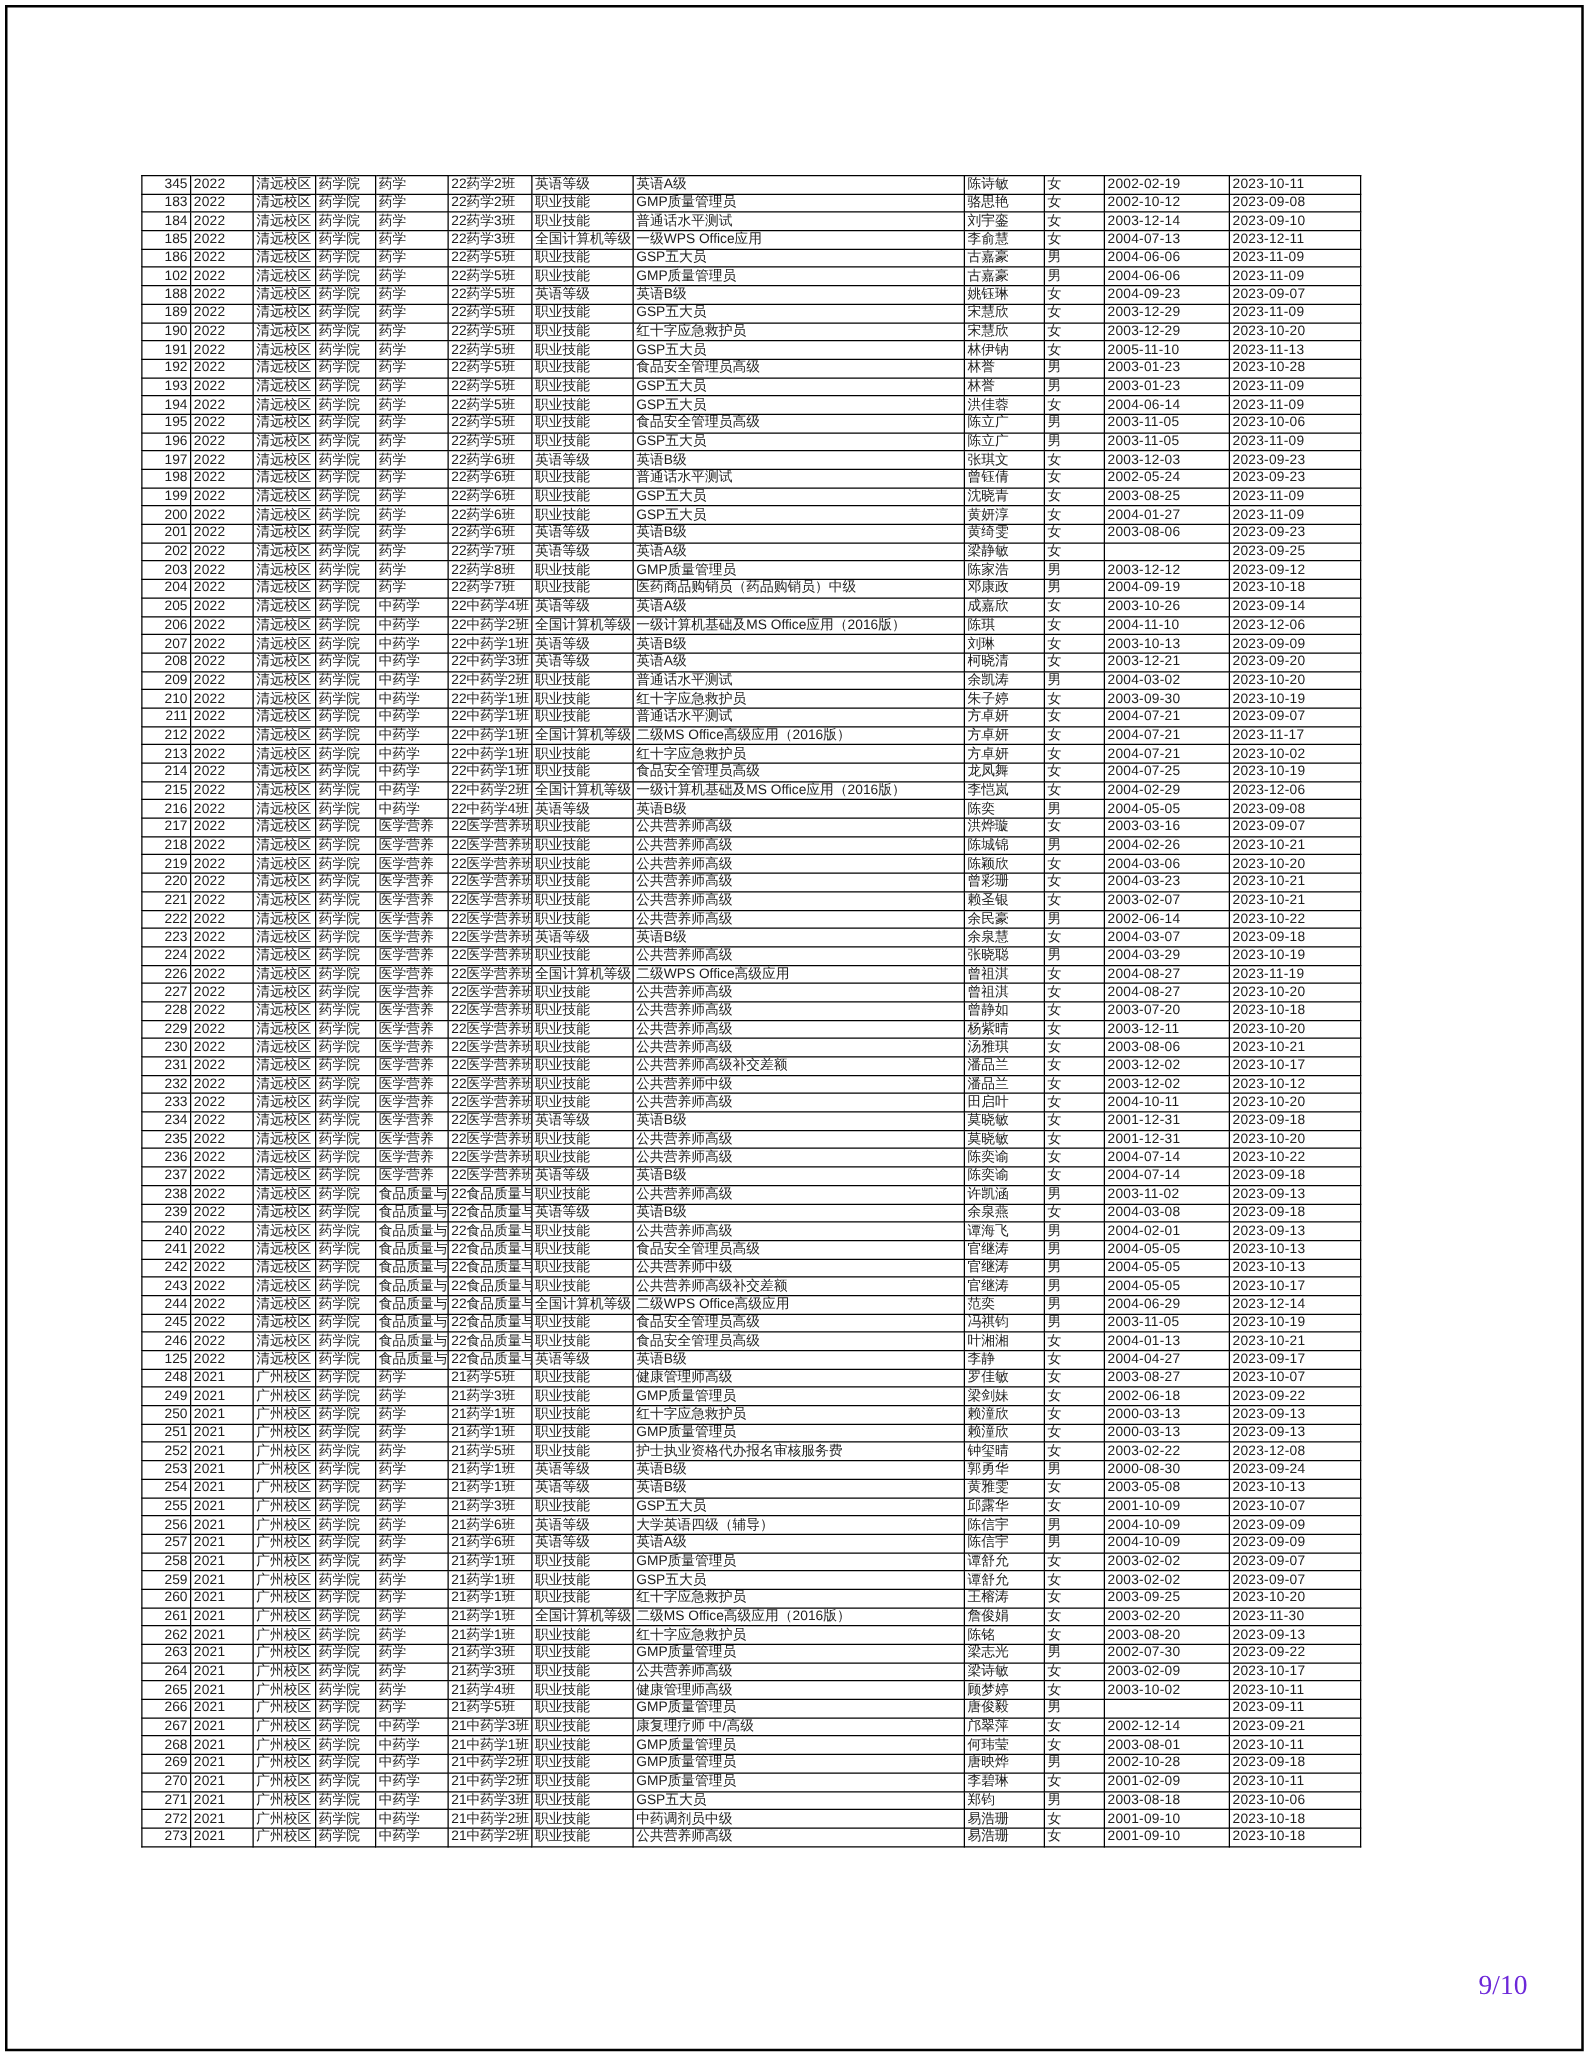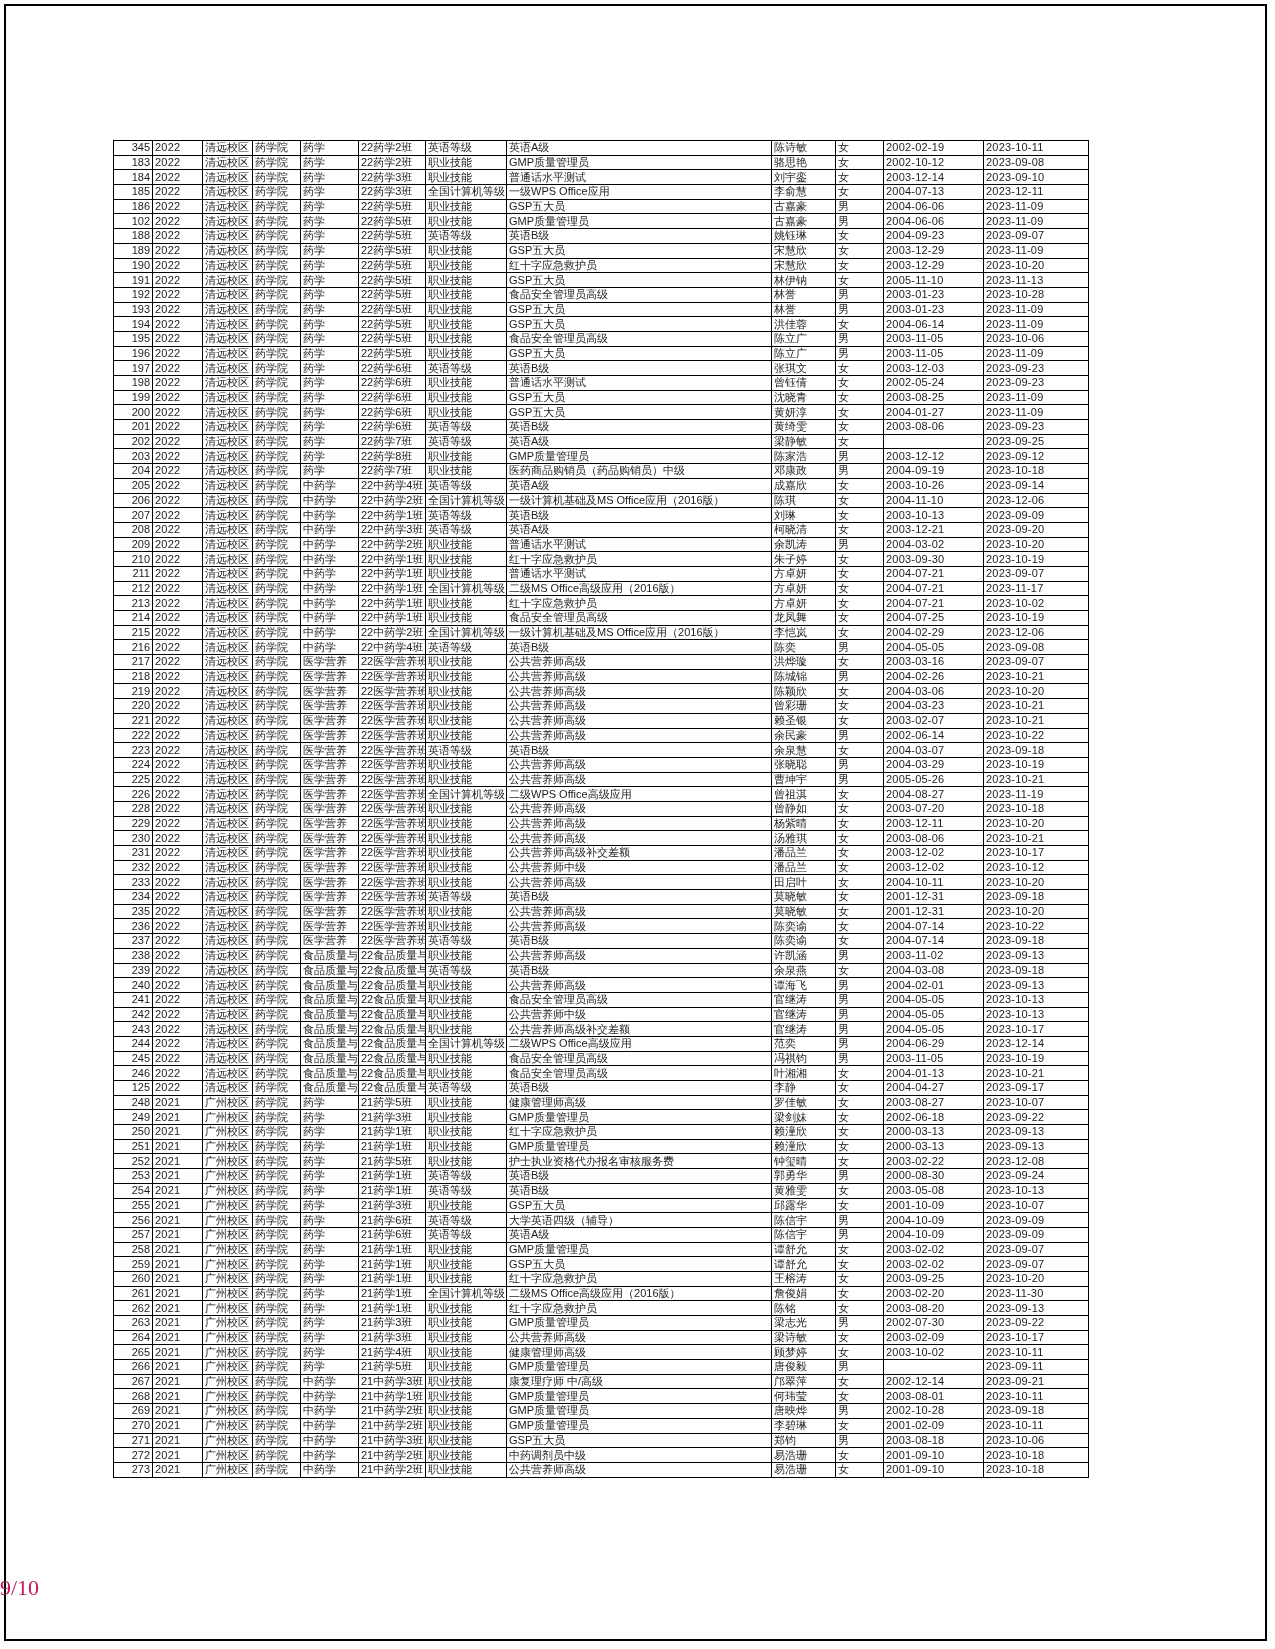--- a/index.html
+++ b/index.html
@@ -18,22 +18,22 @@
   table.records td {
     border:1px solid #000;
     height:13.7px; padding:0 2px;
     font-size:11px; line-height:13px;
     white-space:nowrap; overflow:hidden;
     vertical-align:middle;
   }
   td.c0 { text-align:right; padding-right:4px; }
   td.c1, td.c10, td.c11 { letter-spacing:0.2px; }
   .footer {
-    position:absolute; top:1575px; left:0; width:1222px; text-align:left;
-    font-family:"Liberation Serif", serif; font-size:22px; color:#be185d;
+    position:absolute; top:1575px; left:0; width:1222px; text-align:right;
+    font-family:"Liberation Serif", serif; font-size:22px; color:#6d28d9;
   }
 </style>
 </head>
 <body>
 
 <div class="page-frame"></div>
 
 <table class="records">
   <colgroup>
     <col style="width:39px">
@@ -646,46 +646,46 @@
         <td class="c4">医学营养</td>
         <td class="c5">22医学营养班</td>
         <td class="c6">职业技能</td>
         <td class="c7">公共营养师高级</td>
         <td class="c8">张晓聪</td>
         <td class="c9">男</td>
         <td class="c10">2004-03-29</td>
         <td class="c11">2023-10-19</td>
       </tr>
       <tr>
-        <td class="c0">225</td>
-        <td class="c1">2022</td>
-        <td class="c2">清远校区</td>
-        <td class="c3">药学院</td>
-        <td class="c4">医学营养</td>
-        <td class="c5">22医学营养班</td>
-        <td class="c6">职业技能</td>
-        <td class="c7">公共营养师高级</td>
-        <td class="c8">曹坤宇</td>
-        <td class="c9">男</td>
-        <td class="c10">2005-05-26</td>
-        <td class="c11">2023-10-21</td>
-      </tr>
-      <tr>
         <td class="c0">226</td>
         <td class="c1">2022</td>
         <td class="c2">清远校区</td>
         <td class="c3">药学院</td>
         <td class="c4">医学营养</td>
         <td class="c5">22医学营养班</td>
         <td class="c6">全国计算机等级</td>
         <td class="c7">二级WPS Office高级应用</td>
         <td class="c8">曾祖淇</td>
         <td class="c9">女</td>
         <td class="c10">2004-08-27</td>
         <td class="c11">2023-11-19</td>
+      </tr>
+      <tr>
+        <td class="c0">227</td>
+        <td class="c1">2022</td>
+        <td class="c2">清远校区</td>
+        <td class="c3">药学院</td>
+        <td class="c4">医学营养</td>
+        <td class="c5">22医学营养班</td>
+        <td class="c6">职业技能</td>
+        <td class="c7">公共营养师高级</td>
+        <td class="c8">曾祖淇</td>
+        <td class="c9">女</td>
+        <td class="c10">2004-08-27</td>
+        <td class="c11">2023-10-20</td>
       </tr>
       <tr>
         <td class="c0">228</td>
         <td class="c1">2022</td>
         <td class="c2">清远校区</td>
         <td class="c3">药学院</td>
         <td class="c4">医学营养</td>
         <td class="c5">22医学营养班</td>
         <td class="c6">职业技能</td>
         <td class="c7">公共营养师高级</td>

